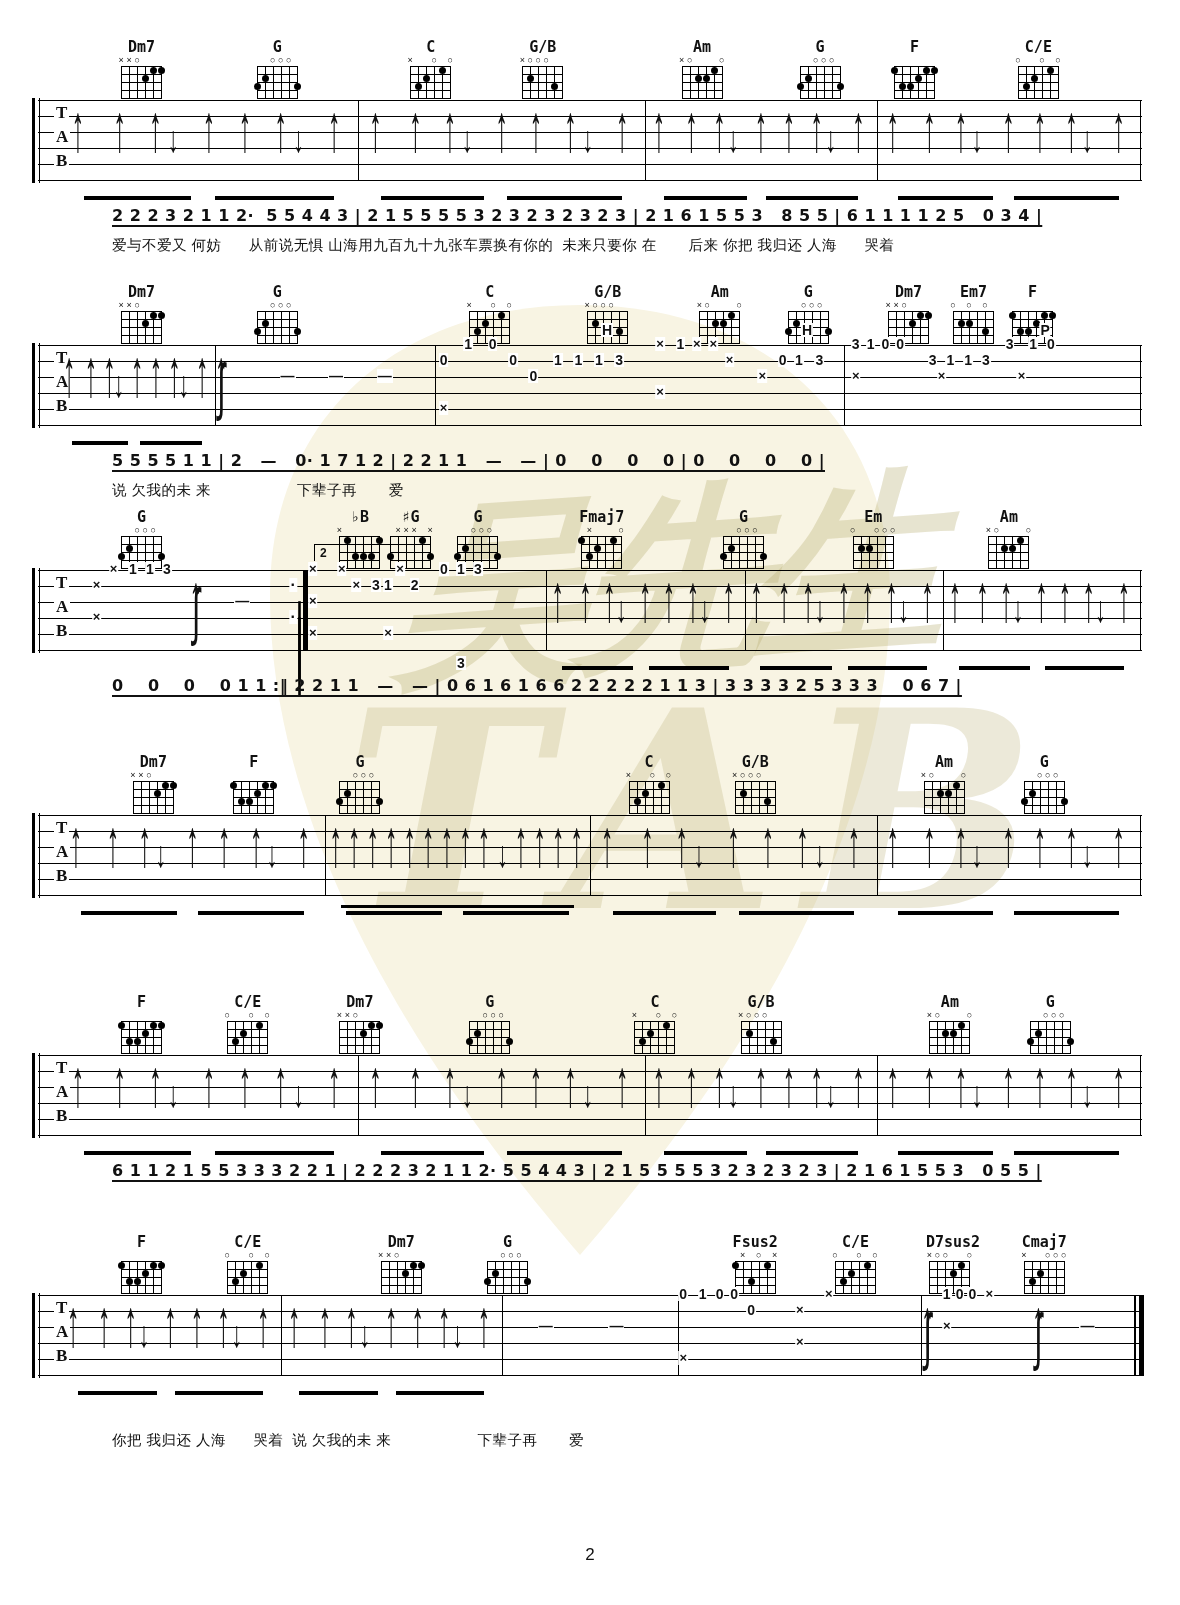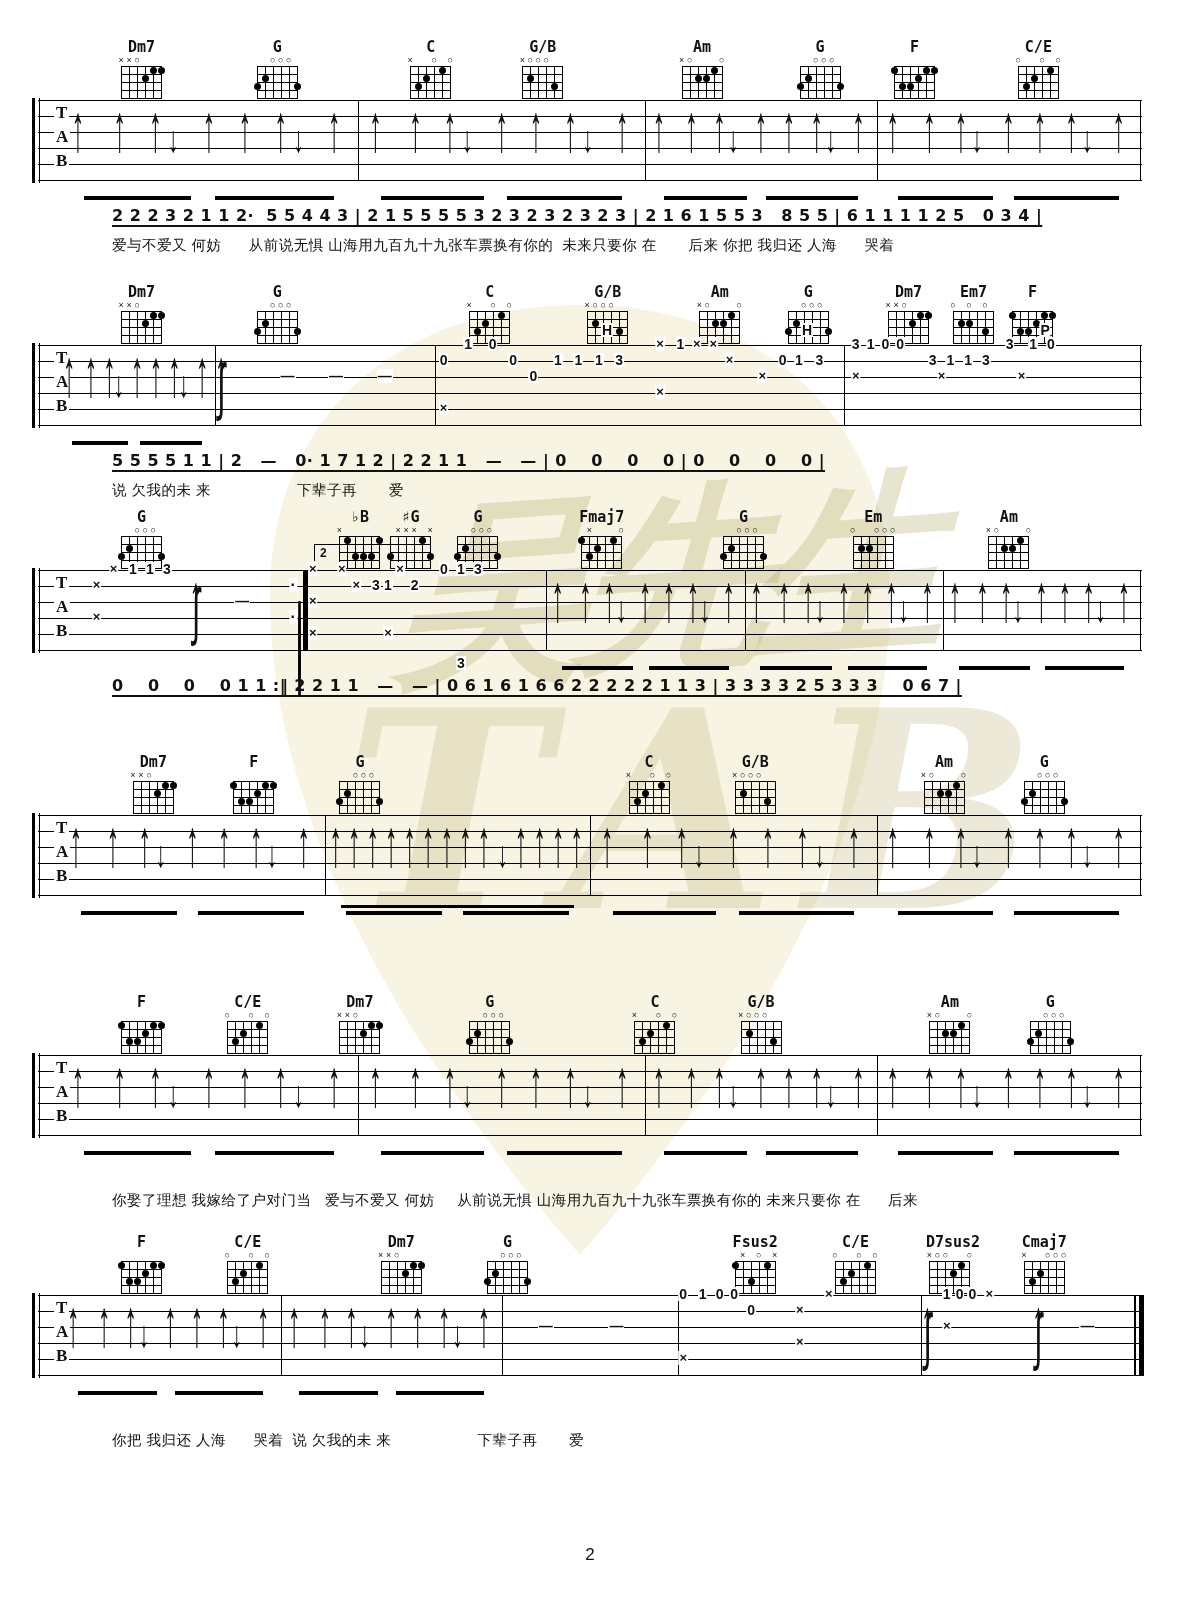--- a/index.html
+++ b/index.html
@@ -892,21 +892,21 @@
           <div class="arrowtk up" style="left: 83.616%;">↑</div>
           <div class="arrowtk down" style="left: 85.044%;">↓</div>
           <div class="arrowtk up" style="left: 87.9%;">↑</div>
           <div class="arrowtk up" style="left: 90.756%;">↑</div>
           <div class="arrowtk up" style="left: 93.612%;">↑</div>
           <div class="arrowtk down" style="left: 95.04%;">↓</div>
           <div class="arrowtk up" style="left: 97.896%;">↑</div>
           <div class="beam" style="left: 77.904%; width: 8.568%;"></div>
           <div class="beam" style="left: 88.376%; width: 9.52%;"></div>
         </div>
-        <div class="lyrics">你娶了理想 我嫁给了户对门当   爱与不爱又 何妨     从前说无惧 山海用九百九十九张车票换有你的 未来只要你 在      后来</div>
+        <div class="melody">6 1 1 2 1 5 5 3 3 3 2 2 1 | 2 2 2 3 2 1 1 2· 5 5 4 4 3 | 2 1 5 5 5 5 3 2 3 2 3 2 3 | 2 1 6 1 5 5 3   0 5 5 |</div>
       </div>
       <div class="system" style="top: 1235px;">
         <div class="bracket"></div>
         <div class="chordrow">
           <div class="chord" style="left: 12%;">
             <div class="cname">F</div>
             <div class="cgridwrap">
               <div class="cgrid"></div>
               <div class="cdot" style="left: -3px; top: 0.5px;"></div>
               <div class="cdot" style="left: 29px; top: 0.5px;"></div>

